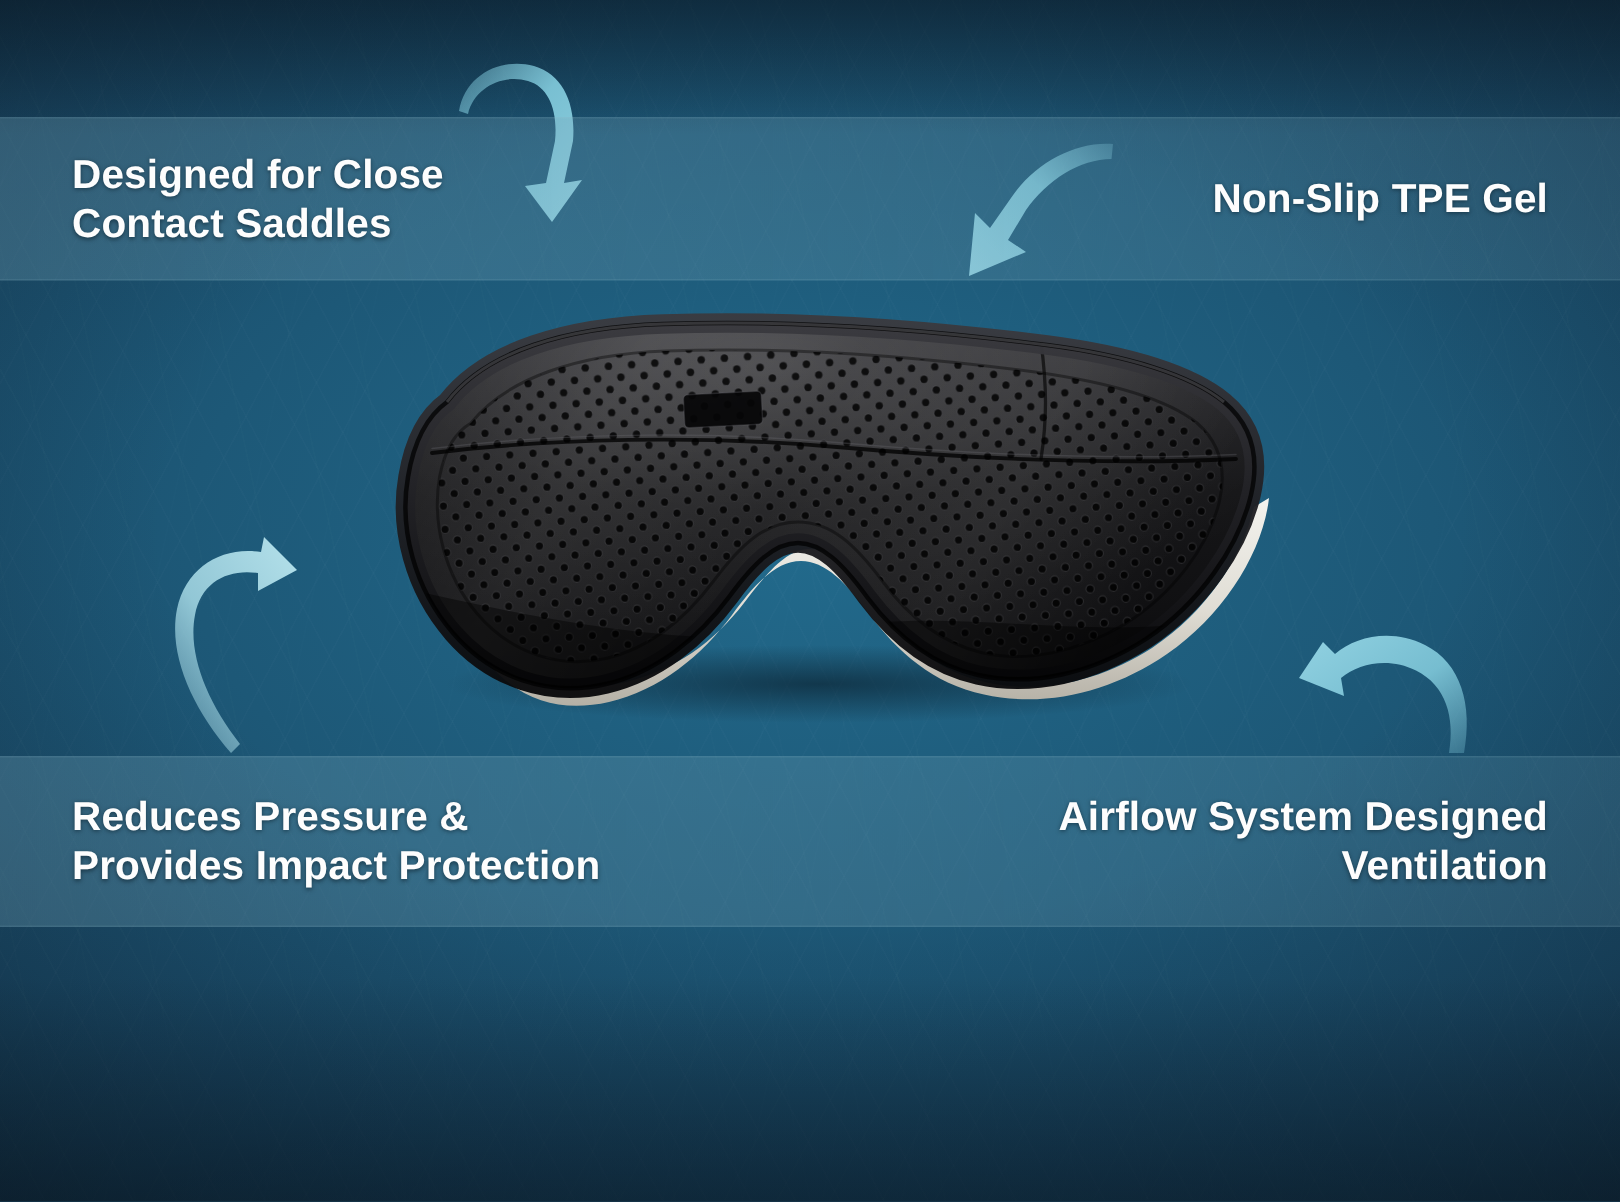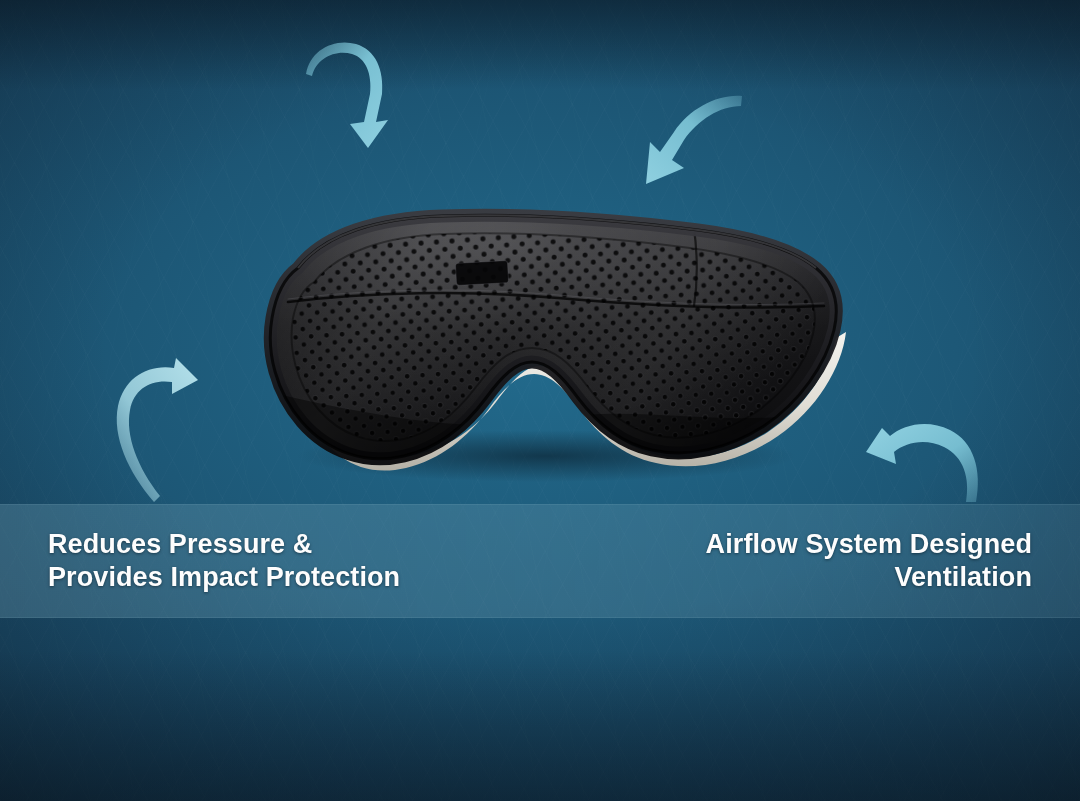--- a/index.html
+++ b/index.html
@@ -294,20 +294,25 @@
                C 76,23 52,28 38,40
                L 30,32
                L 14,56
                L 44,68
                L 42,56
                C 54,46 74,42 92,51
                C 112,61 118,82 114,106 Z" fill="url(#aGrad4)"></path>
     </svg>
   </div>
 
+  <div class="banner" id="banner-top">
+    <div class="label label-left">Designed for Close
+Contact Saddles</div>
+    <div class="label label-right">Non-Slip TPE Gel</div>
+  </div>
 
   <div class="banner" id="banner-bottom">
     <div class="label label-left">Reduces Pressure &amp;
 Provides Impact Protection</div>
     <div class="label label-right">Airflow System Designed
 Ventilation</div>
   </div>
 
 </div>
 

